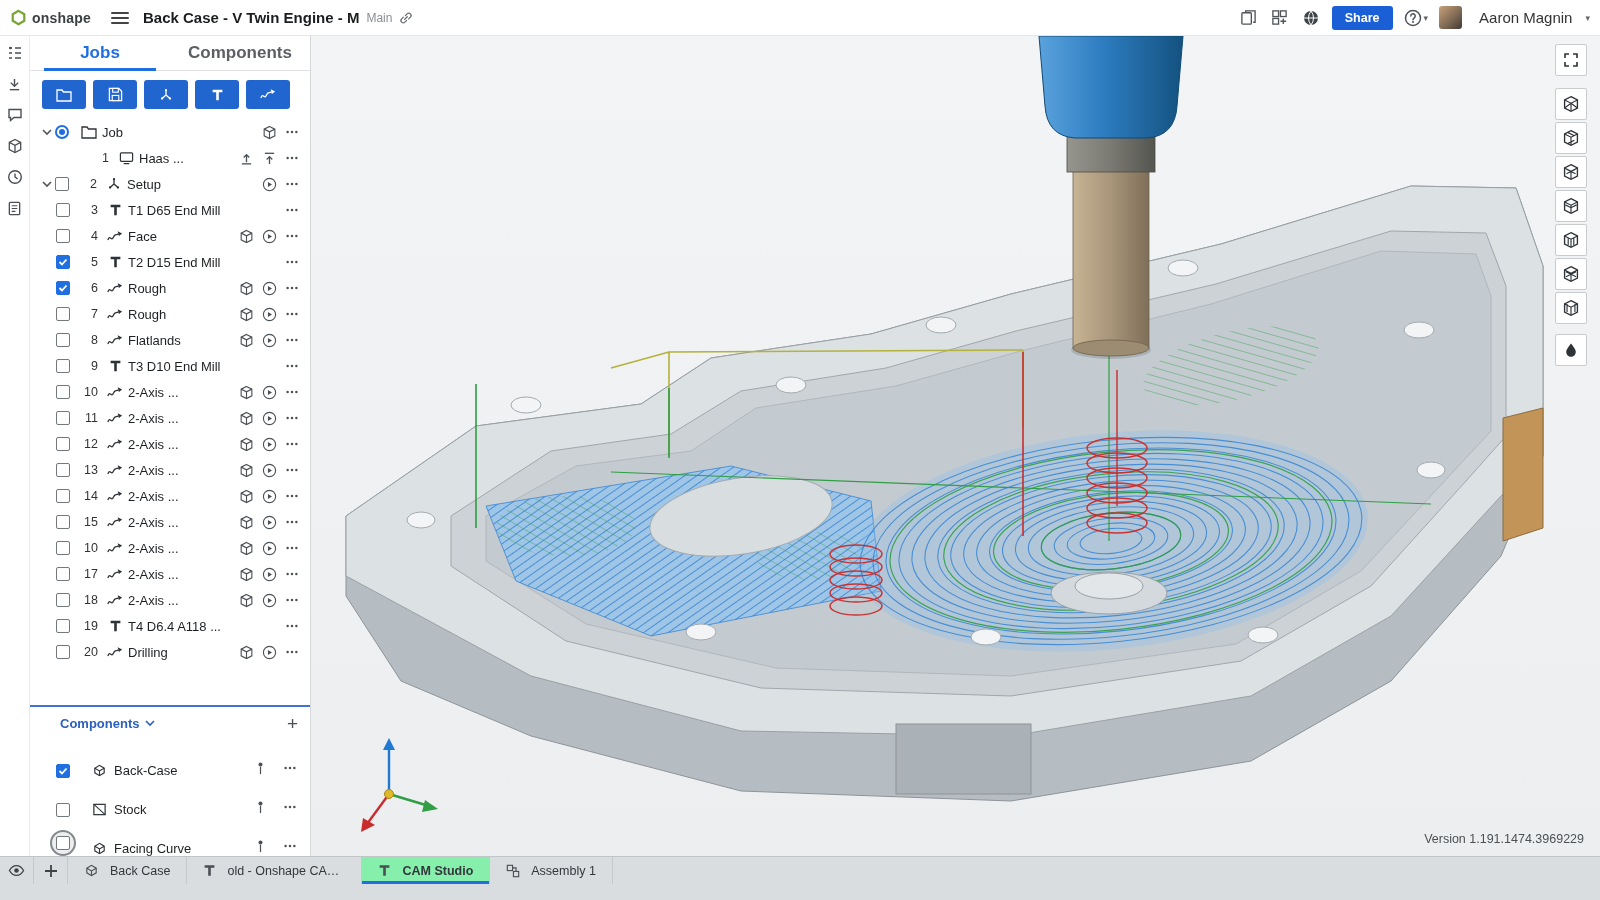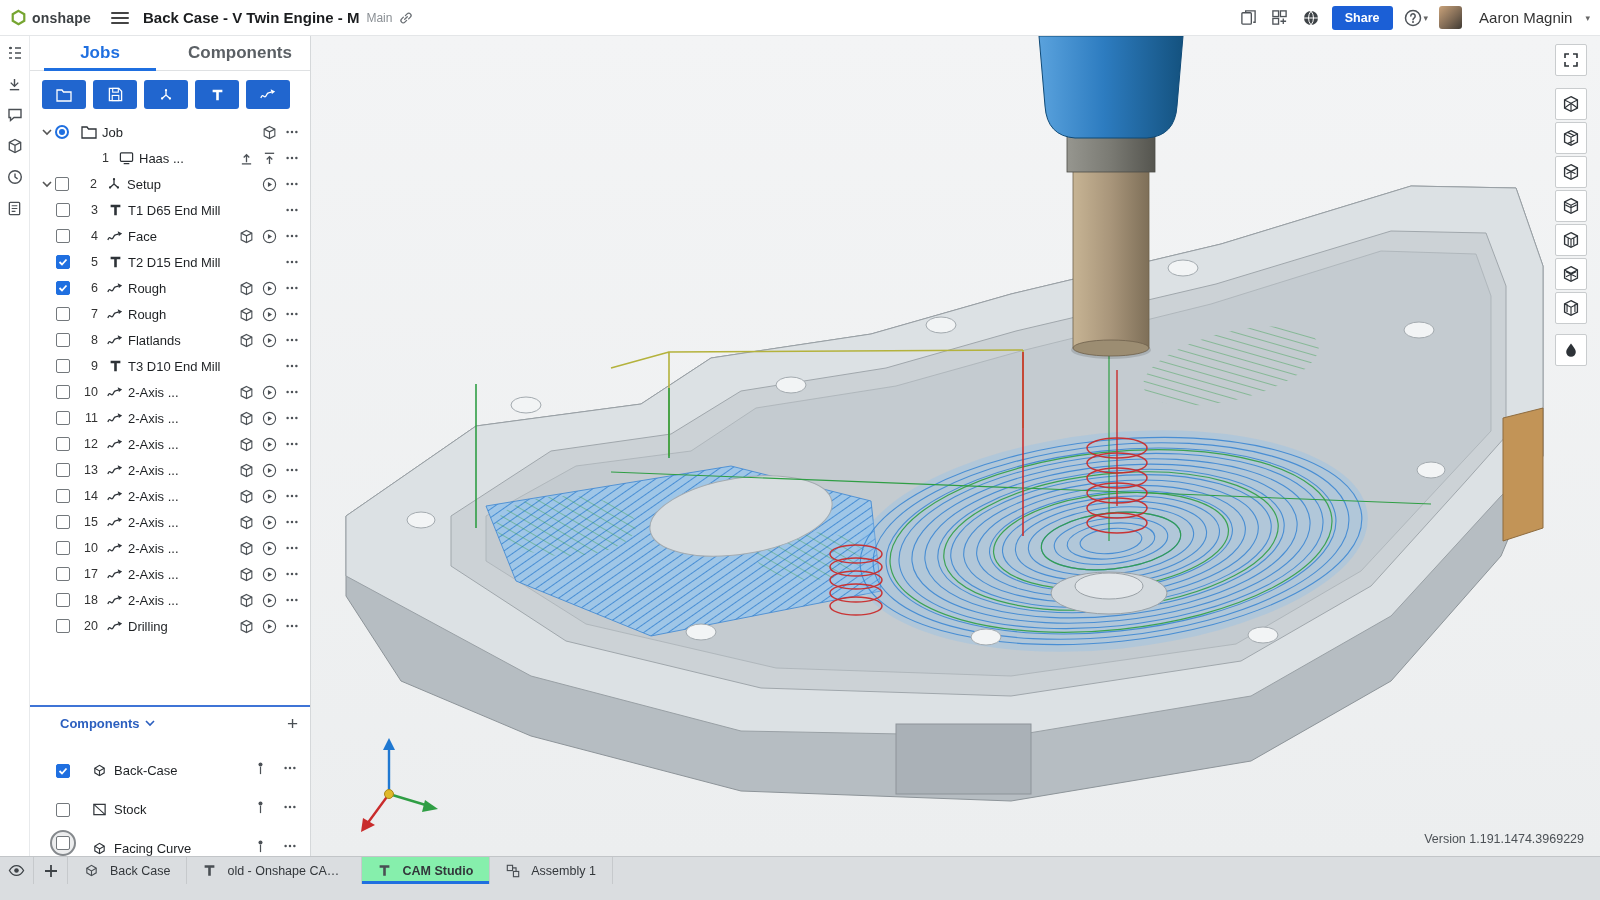--- a/index.html
+++ b/index.html
@@ -848,20 +848,41 @@
               <circle cx="8" cy="8" r="1.4" fill="currentColor"></circle>
               <circle cx="13" cy="8" r="1.4" fill="currentColor"></circle>
             </svg>
           </span>
         </span>
       </div>
       <div class="trow d2">
         <span class="ctl">
           <span class="cb"></span>
         </span>
+        <span class="num">19</span>
+        <span class="ticon">
+          <svg width="13" height="14" viewBox="0 0 16 16">
+            <path d="M2 1.5h12v3.2H9.6V14.5H6.4V4.7H2z" fill="currentColor"></path>
+          </svg>
+        </span>
+        <span class="lbl">T4 D6.4 A118 ...</span>
+        <span class="ricons">
+          <span class="ricon">
+            <svg width="14" height="14" viewBox="0 0 16 16">
+              <circle cx="3" cy="8" r="1.4" fill="currentColor"></circle>
+              <circle cx="8" cy="8" r="1.4" fill="currentColor"></circle>
+              <circle cx="13" cy="8" r="1.4" fill="currentColor"></circle>
+            </svg>
+          </span>
+        </span>
+      </div>
+      <div class="trow d2">
+        <span class="ctl">
+          <span class="cb"></span>
+        </span>
         <span class="num">20</span>
         <span class="ticon">
           <svg width="16" height="13" viewBox="0 0 18 14">
             <path d="M1 11c2-7 4 2 6-3s3-2 6-4" fill="none" stroke="currentColor" stroke-width="1.5"></path>
             <path d="M12 1l5 2.5-3.6 3z" fill="currentColor"></path>
           </svg>
         </span>
         <span class="lbl">Drilling</span>
         <span class="ricons">
           <span class="ricon">

